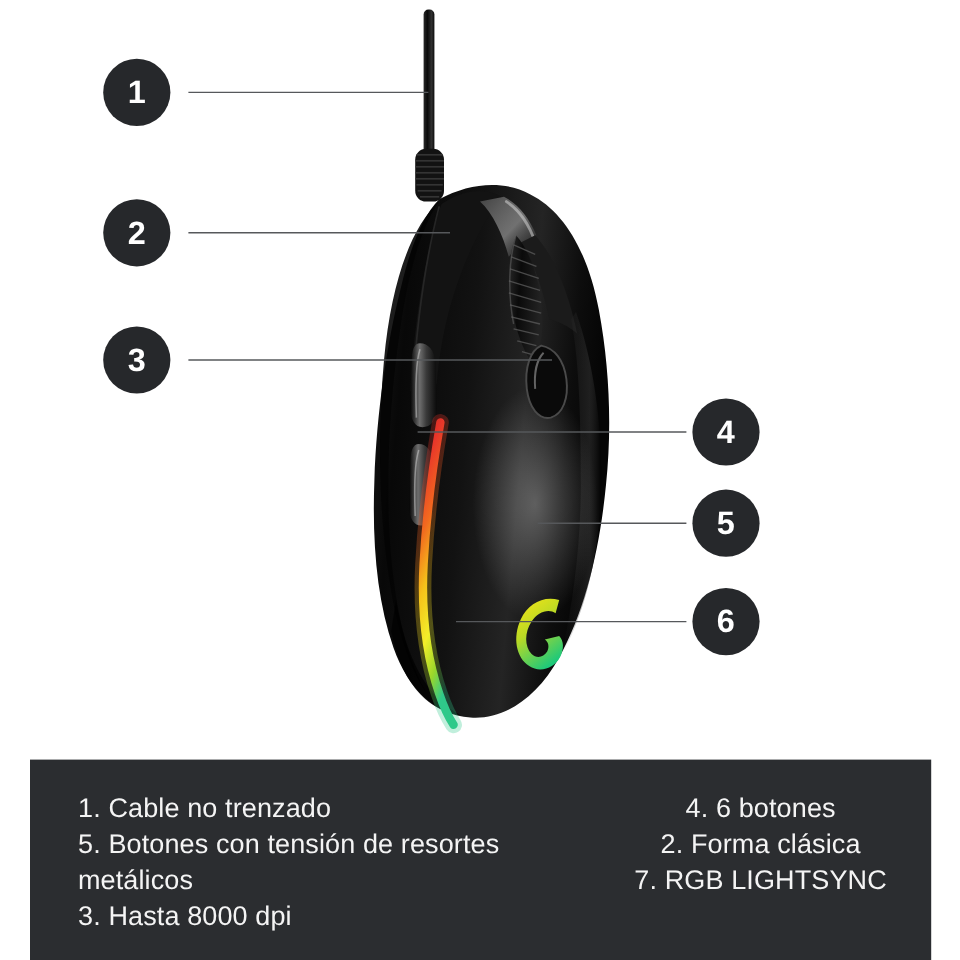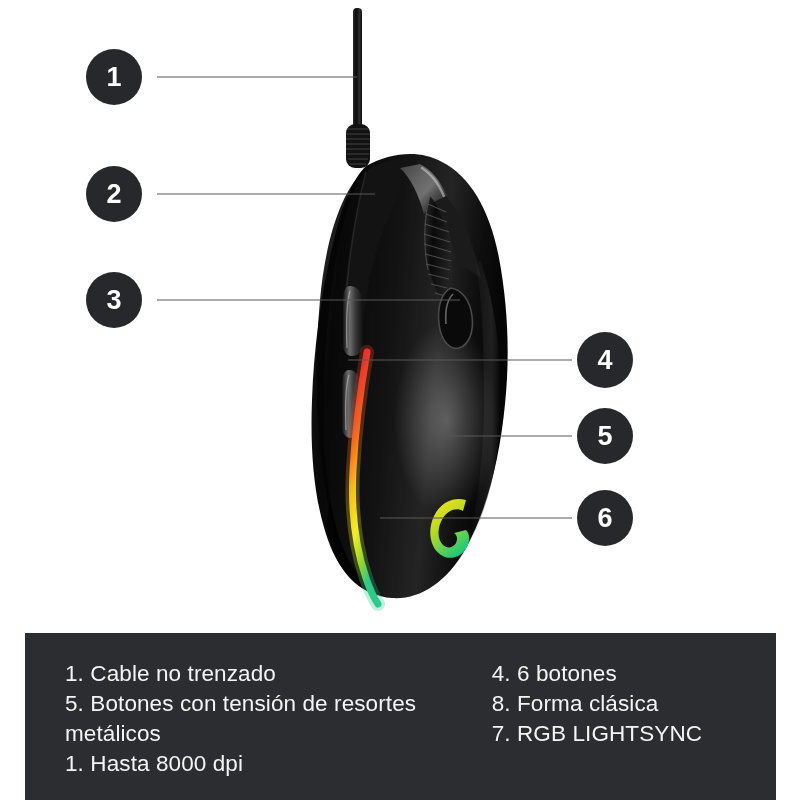--- a/index.html
+++ b/index.html
@@ -59,21 +59,21 @@
   }
   .legend-columns {
     display: flex;
     width: 100%;
     gap: 39px;
   }
   .legend-col {
     box-sizing: border-box;
   }
   .legend-col.left  { width: 430px; padding-left: 40px; }
-  .legend-col.right { width: 300px; padding-left: 8px; }
+  .legend-col.right { width: 300px; padding-left: 8px; text-align: center; }
 
   .legend-item {
     color: #f4f4f4;
     font-size: 22.5px;
     line-height: 30px;
     letter-spacing: 0.1px;
     white-space: pre-wrap;
   }
 </style>
 </head>
@@ -315,23 +315,23 @@
     <div class="callout-badge" style="left:577px; top:408px;">5</div>
     <div class="callout-badge" style="left:577px; top:490px;">6</div>
   </div>
 
   <div id="legend-panel">
     <div class="legend-columns">
       <div class="legend-col left">
         <div class="legend-item">1. Cable no trenzado</div>
         <div class="legend-item">5. Botones con tensión de resortes
 metálicos</div>
-        <div class="legend-item">1. Hasta 8000 dpi</div>
+        <div class="legend-item">3. Hasta 8000 dpi</div>
       </div>
       <div class="legend-col right">
         <div class="legend-item">4. 6 botones</div>
-        <div class="legend-item">8. Forma clásica</div>
+        <div class="legend-item">2. Forma clásica</div>
         <div class="legend-item">7. RGB LIGHTSYNC</div>
       </div>
     </div>
   </div>
 
 </div>
 
 </body></html>

